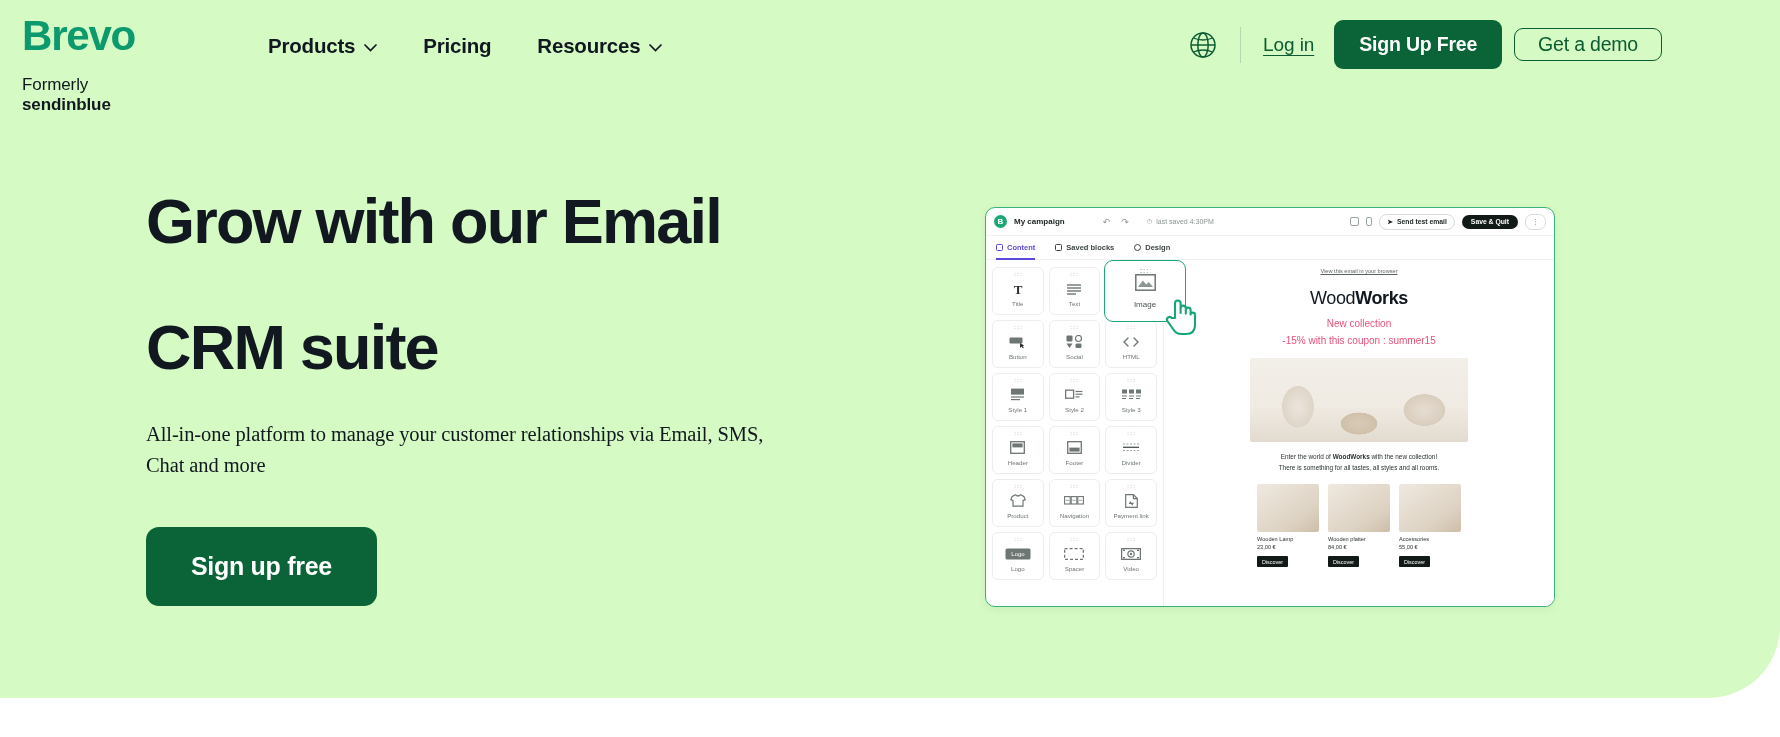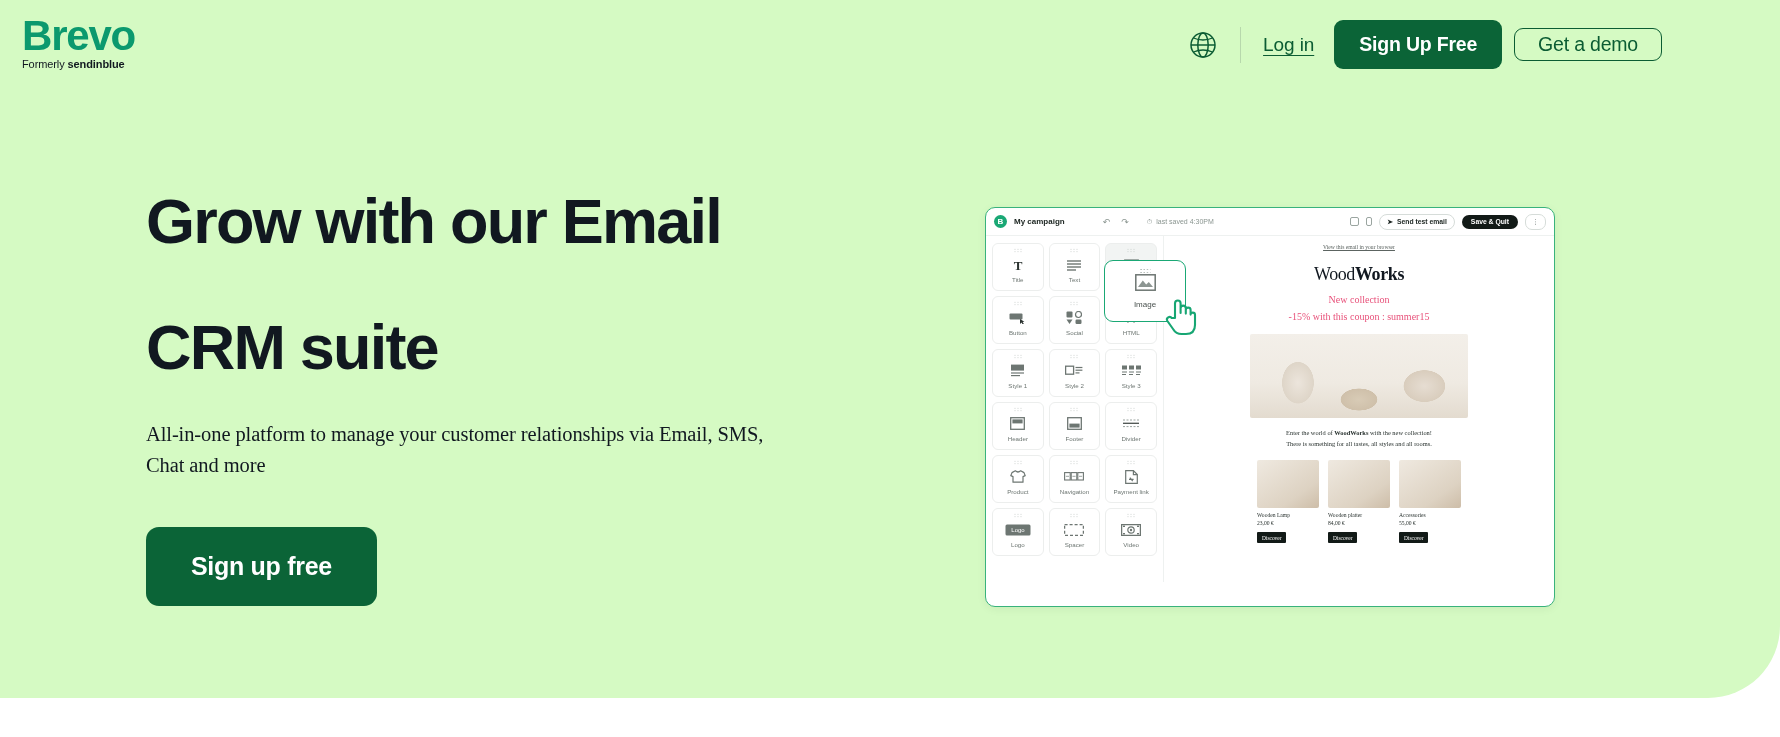--- a/index.html
+++ b/index.html
@@ -32,21 +32,21 @@
   .logo-wrap {
     position: absolute; left: 22px; top: 14px;
     width: 150px;
   }
   .logo-word {
     font-size: 42px; font-weight: bold; letter-spacing: -1.2px;
     color: #0b996e; line-height: 1.05;
     font-family: "Liberation Sans", sans-serif;
   }
   .logo-sub {
-    font-size: 11px; color: #111820; margin-top: 0;
+    font-size: 17px; color: #111820; margin-top: 17px;
     letter-spacing: -0.1px;
   }
   .logo-sub b { font-weight: bold; }
 
   .nav {
     position: absolute; left: 268px; top: 34px;
     display: flex; align-items: center; gap: 46px;
   }
   .nav-item {
     display: flex; align-items: center; gap: 9px;
@@ -180,21 +180,21 @@
   .blk .grip {
     position:absolute; top:4px; left:50%; transform:translateX(-50%);
     width:9px; height:5px;
     background-image: radial-gradient(#c5cbc8 0.6px, transparent 0.7px);
     background-size: 3px 2.5px;
   }
   .blk .gl { color:#6d7672; display:flex; align-items:center; justify-content:center; height:18px; margin-top:4px;}
   .blk .lbl { font-size:6.2px; color:#6d7672; }
 
   .mock-canvas {
-    flex: 1; background:#ffffff; padding: 8px 14px; overflow:hidden;font-family:Liberation Serif, serif;
+    flex: 1; background:#ffffff; padding: 8px 14px; overflow:hidden;
   }
   .view-browser {
     text-align:center; font-size:5.6px; color:#5c6461;
     text-decoration: underline; margin-bottom:14px;
   }
   .brand {
     text-align:center; font-size:18px; color:#111820; margin-bottom:7px;
     letter-spacing:-0.4px;
   }
   .brand b { font-weight: bold; }
@@ -251,20 +251,41 @@
   <div class="header">
 
     <div class="logo-wrap">
       <div class="logo-word">Brevo</div>
       <div class="logo-sub">
         <span>Formerly</span>
         <b>sendinblue</b>
       </div>
     </div>
 
+    <div class="nav">
+      <div class="nav-item">
+        <span>Products</span>
+        <span class="chev">
+          <svg width="13" height="8" viewBox="0 0 13 8">
+              <path d="M1 1 L6.5 6.6 L12 1" stroke="#111820" stroke-width="1.7" fill="none" stroke-linecap="round"></path>
+            </svg>
+        </span>
+      </div>
+      <div class="nav-item">
+        <span>Pricing</span>
+      </div>
+      <div class="nav-item">
+        <span>Resources</span>
+        <span class="chev">
+          <svg width="13" height="8" viewBox="0 0 13 8">
+              <path d="M1 1 L6.5 6.6 L12 1" stroke="#111820" stroke-width="1.7" fill="none" stroke-linecap="round"></path>
+            </svg>
+        </span>
+      </div>
+    </div>
 
     <div class="header-right">
       <span class="globe">
         <svg width="30" height="30" viewBox="0 0 30 30">
           <circle cx="15" cy="15" r="12" fill="none" stroke="#0b5c33" stroke-width="1.5"></circle>
           <ellipse cx="15" cy="15" rx="5.2" ry="12" fill="none" stroke="#0b5c33" stroke-width="1.5"></ellipse>
           <line x1="3" y1="15" x2="27" y2="15" stroke="#0b5c33" stroke-width="1.5"></line>
           <path d="M5.5 8 Q15 12 24.5 8" fill="none" stroke="#0b5c33" stroke-width="1.3"></path>
           <path d="M5.5 22 Q15 18 24.5 22" fill="none" stroke="#0b5c33" stroke-width="1.3"></path>
         </svg>
@@ -304,20 +325,34 @@
         <span class="mt-sq2"></span>
         <span class="mt-test">
           <span>➤</span>
           <span>Send test email</span>
         </span>
         <span class="mt-save">Save &amp; Quit</span>
         <span class="mt-dots">⋮</span>
       </span>
     </div>
 
+    <div class="mock-tabs">
+      <span class="mtab active">
+        <span class="tabsq"></span>
+        <span>Content</span>
+      </span>
+      <span class="mtab">
+        <span class="tabsq"></span>
+        <span>Saved blocks</span>
+      </span>
+      <span class="mtab">
+        <span class="tabsq" style="border-radius:50%"></span>
+        <span>Design</span>
+      </span>
+    </div>
 
     <div class="mock-body">
 
       <div class="mock-side">
         <div class="blk">
             <span class="grip"></span>
             <span class="gl">
               <svg width="14" height="14" viewBox="0 0 14 14">
                 <text x="7" y="12" font-size="13" font-family="Liberation Serif, serif" font-weight="bold" text-anchor="middle" fill="#2b3330">T</text>
               </svg>

